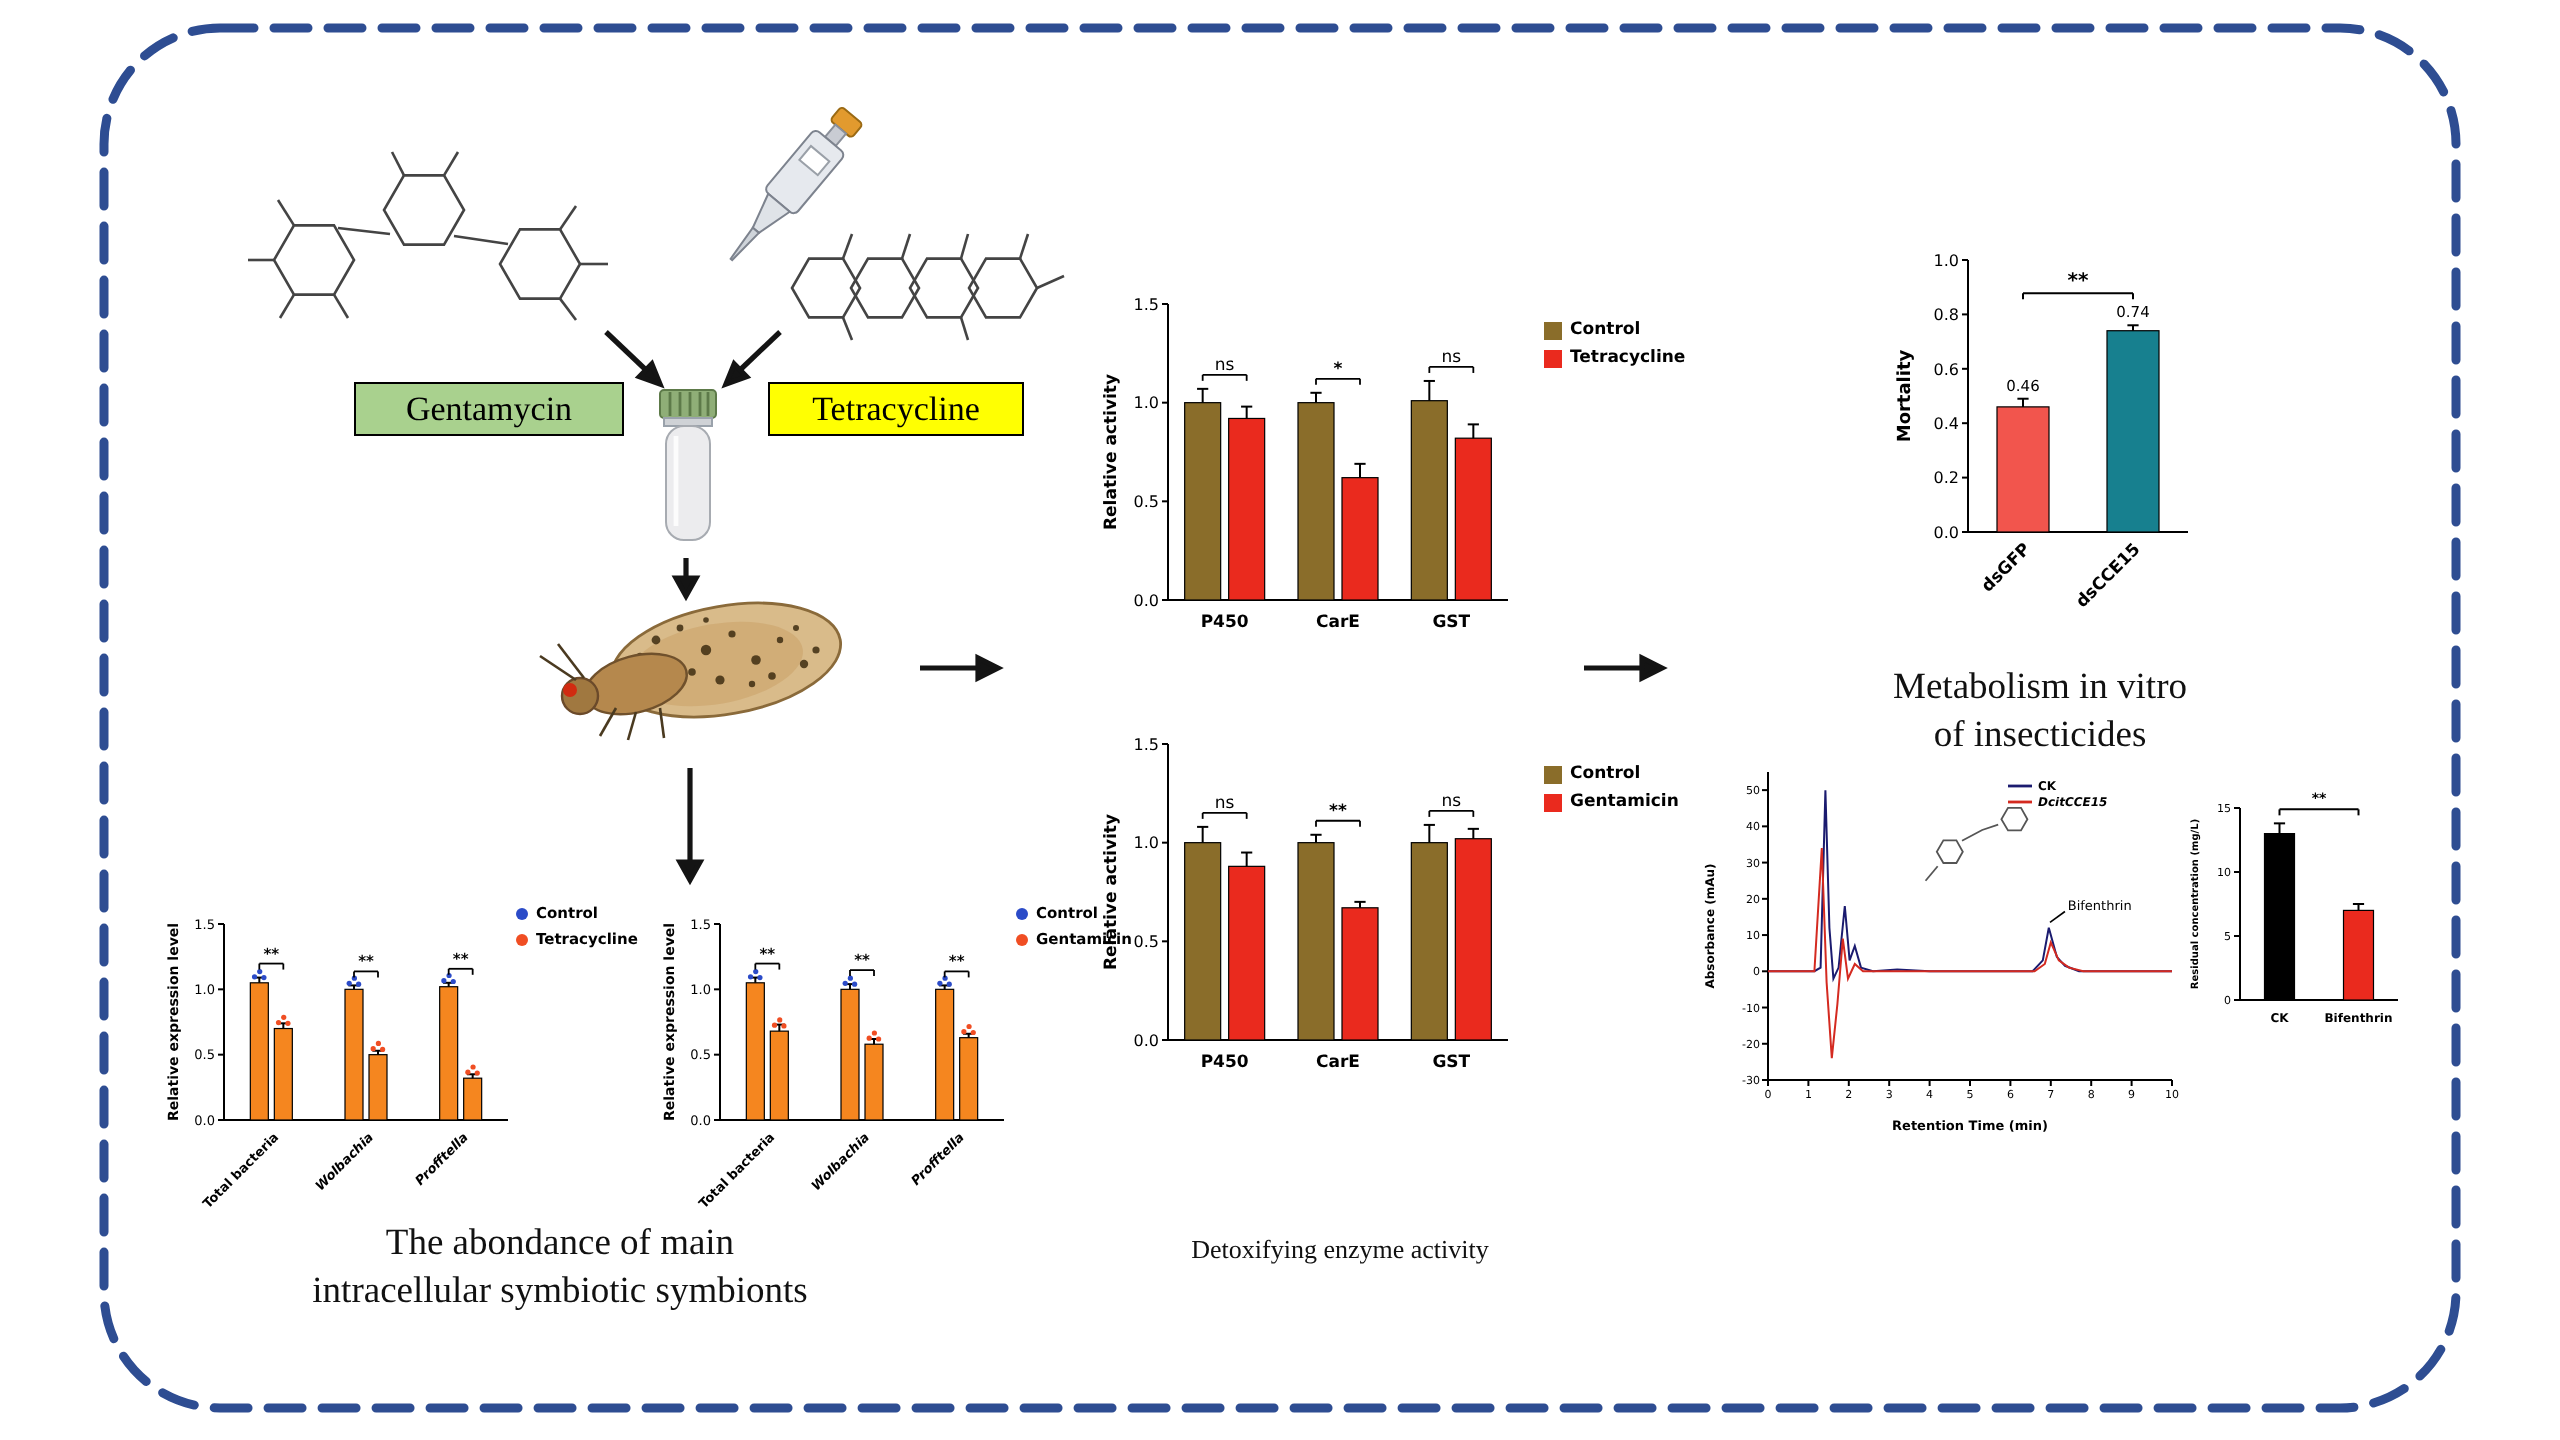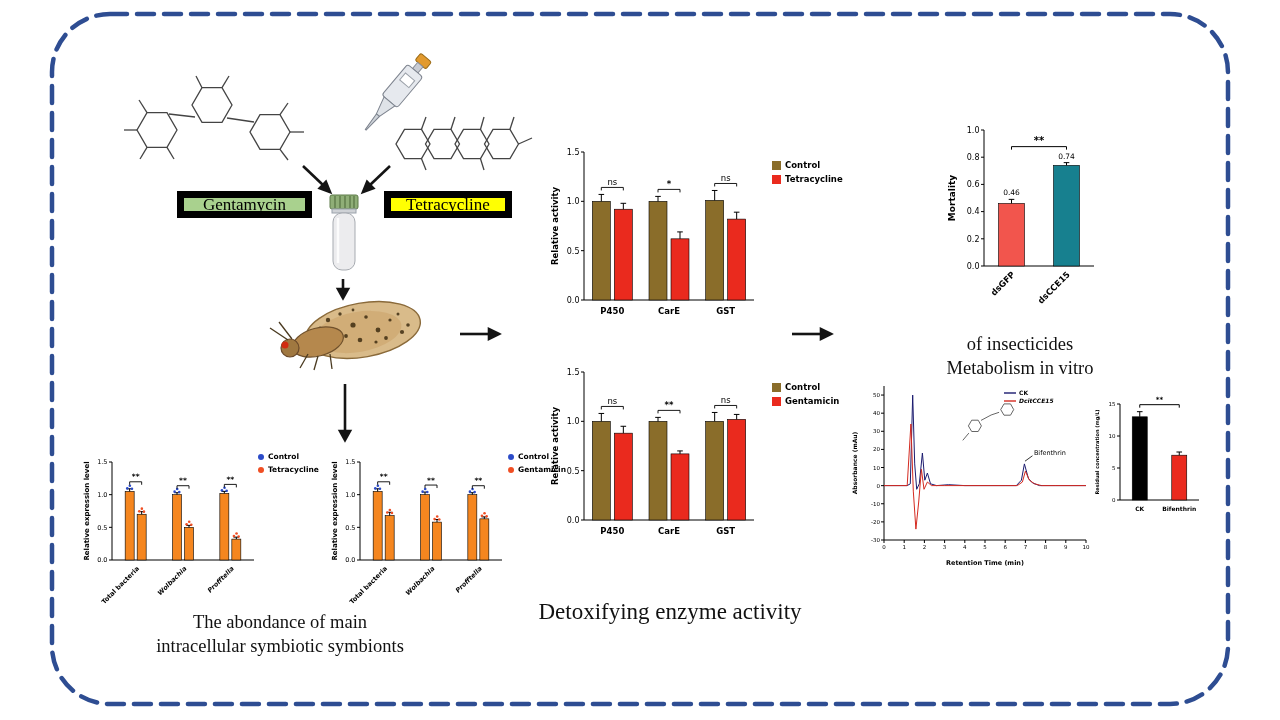--- a/index.html
+++ b/index.html
@@ -1,21 +1,21 @@
 <!DOCTYPE html>
 <html><head>
 <meta charset="utf-8">
 <style>
   html,body{margin:0;padding:0;background:#fff;}
   .canvas{position:relative;width:1280px;height:720px;background:#fff;font-family:"DejaVu Sans",sans-serif;overflow:hidden;}
   .abs{position:absolute;}
   .serif{font-family:"Liberation Serif",serif;color:#111;}
   .caption{text-align:center;line-height:1.3;}
   .treat-label{position:absolute;display:flex;align-items:center;justify-content:center;
-    font-family:"Liberation Serif",serif;font-size:17px;color:#000;border:7px solid #000000;box-sizing:border-box;}
+    font-family:"Liberation Serif",serif;font-size:17px;color:#000;border:1px solid #000000;box-sizing:border-box;}
   .green-box{background:#a9d18e;}
   .yellow-box{background:#ffff02;}
   svg{display:block;}
   svg text{font-family:"DejaVu Sans",sans-serif;}
   .legend{position:absolute;}
   .lg-row{display:flex;align-items:center;gap:4px;margin-bottom:4px;text-align:center;}
   .lg-m{display:inline-block;flex:0 0 auto;}
   .lg-sm{font-size:7.5px;font-weight:bold;color:#000;}
   .lg-sm .lg-m{width:6px;height:6px;}
   .lg-md{font-size:8.5px;font-weight:bold;color:#000;}
@@ -412,21 +412,21 @@
       <div class="lg-row">
         <span class="lg-m" style="background: rgb(138, 109, 42);"></span>
         <span>Control</span>
       </div>
       <div class="lg-row">
         <span class="lg-m" style="background: rgb(234, 42, 30);"></span>
         <span>Gentamicin</span>
       </div>
     </div>
 
-  <div class="abs serif caption" style="left:530px;top:597px;width:280px;font-size:23px">Detoxifying enzyme activity</div>
+  <div class="abs serif caption" style="left:530px;top:617px;width:280px;font-size:13px">Detoxifying enzyme activity</div>
 
   <div id="chart-rnai" class="abs" style="left:944px;top:102px">
       <svg width="162" height="218">
         <line x1="40" y1="28" x2="40" y2="164" stroke="#000" stroke-width="1"></line>
         <line x1="40" y1="164" x2="150" y2="164" stroke="#000" stroke-width="1"></line>
         <line x1="37" y1="164" x2="40" y2="164" stroke="#000" stroke-width="1"></line>
         <text x="35.5" y="166.88" text-anchor="end" font-size="8" fill="#000">0.0</text>
         <line x1="37" y1="136.8" x2="40" y2="136.8" stroke="#000" stroke-width="1"></line>
         <text x="35.5" y="139.68" text-anchor="end" font-size="8" fill="#000">0.2</text>
         <line x1="37" y1="109.6" x2="40" y2="109.6" stroke="#000" stroke-width="1"></line>
@@ -449,22 +449,22 @@
         <text x="122.5" y="56.64" text-anchor="middle" font-size="7.5" fill="#000">0.74</text>
         <text x="126.5" y="173" text-anchor="end" font-size="8.5" fill="#000" font-weight="bold" transform="rotate(-45 126.5 173)">dsCCE15</text>
         <line x1="67.5" y1="44.64" x2="122.5" y2="44.64" stroke="#000" stroke-width="1"></line>
         <line x1="67.5" y1="44.64" x2="67.5" y2="47.64" stroke="#000" stroke-width="1"></line>
         <line x1="122.5" y1="44.64" x2="122.5" y2="47.64" stroke="#000" stroke-width="1"></line>
         <text x="95" y="41.64" text-anchor="middle" font-size="10" fill="#000" font-weight="bold">**</text>
       </svg>
     </div>
 
   <div class="abs serif caption" style="left:915px;top:332px;width:210px;font-size:18.5px">
+    <div>Metabolism in vitro</div>
     <div>of insecticides</div>
-    <div>Metabolism in vitro</div>
   </div>
 
   <div id="chart-chromatogram" class="abs" style="left:848px;top:380px">
       <svg width="244" height="190">
         <line x1="36" y1="6" x2="36" y2="160" stroke="#000" stroke-width="1"></line>
         <line x1="36" y1="160" x2="238" y2="160" stroke="#000" stroke-width="1"></line>
         <line x1="33" y1="160" x2="36" y2="160" stroke="#000" stroke-width="1"></line>
         <text x="32" y="162" text-anchor="end" font-size="5.5" fill="#000">-30</text>
         <line x1="33" y1="141.88235294117646" x2="36" y2="141.88235294117646" stroke="#000" stroke-width="1"></line>
         <text x="32" y="143.88235294117646" text-anchor="end" font-size="5.5" fill="#000">-20</text>

